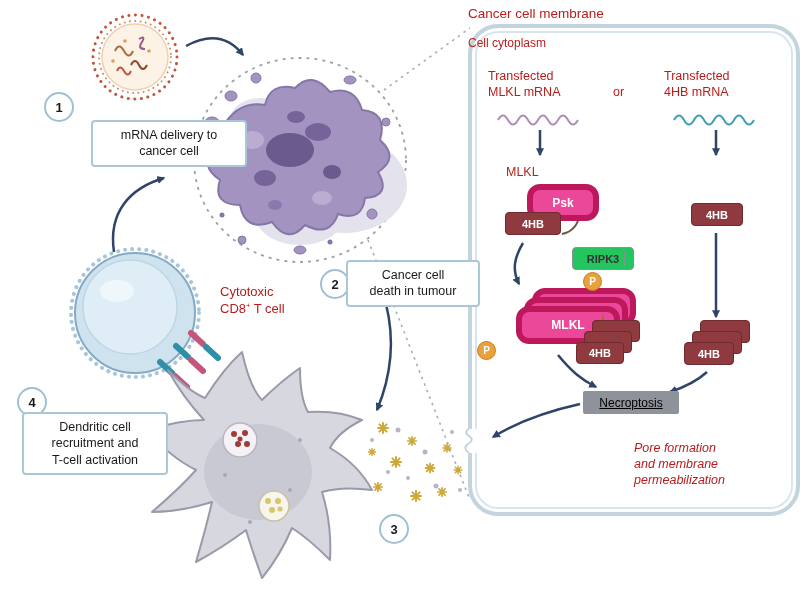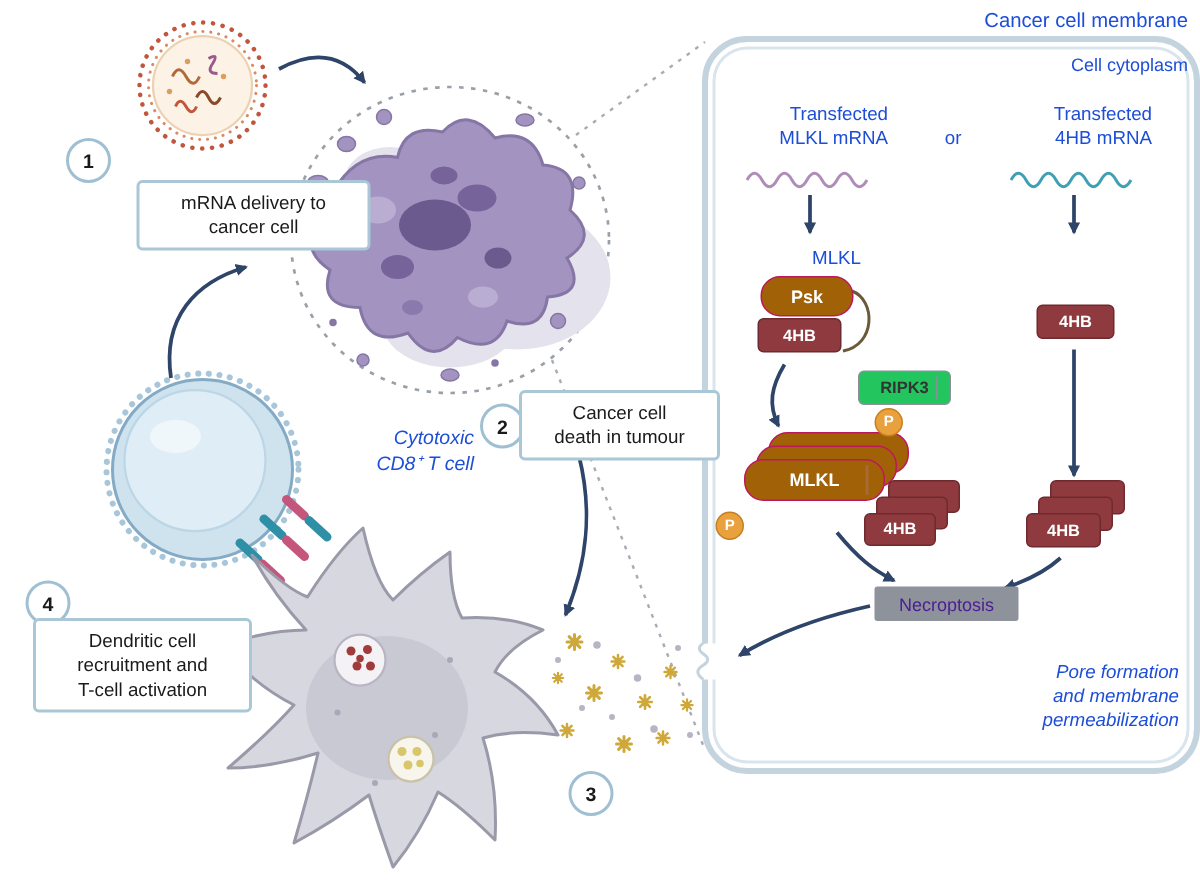--- a/index.html
+++ b/index.html
@@ -1,50 +1,50 @@
 <!DOCTYPE html>
 <html><head>
 <meta charset="utf-8">
 <style>
   html,body{margin:0;padding:0;background:#fff;}
   .stage{position:relative;width:800px;height:594px;background:#ffffff;overflow:hidden;
          font-family:"Liberation Sans",sans-serif;color:#1a1a1a;}
   .scene{position:absolute;left:0;top:0;z-index:5;pointer-events:none;}
   
-  .t{position:absolute;white-space:pre-line;text-align:right;line-height:1.28;z-index:6;
-     font-size:12.5px;color:#1d4ed8;}
+  .t{position:absolute;white-space:pre-line;text-align:left;line-height:1.28;z-index:6;
+     font-size:12.5px;color:#b91c1c;}
   .title{font-size:13.5px;}
   
   .membrane-box{position:absolute;left:468px;top:24px;width:324px;height:484px;z-index:1;
      background:#ffffff;border:4px solid #c3d4df;border-radius:30px;
      box-shadow:inset 0 0 0 3px #ffffff, inset 0 0 0 5px #d9e5ec;}
   
   .step-circle{position:absolute;width:26px;height:26px;border-radius:50%;background:#fff;
      border:2px solid #9fc0d2;display:flex;align-items:center;justify-content:center;
      font-size:13px;font-weight:bold;z-index:6;}
   .step-box{position:absolute;background:#fff;border:2px solid #a9c7d6;border-radius:4px;
      padding:5px 7px;font-size:12.5px;line-height:1.3;text-align:center;white-space:pre-line;z-index:6;}
   
-  .pill{position:absolute;background:#a16207;border:1px solid #be185d;border-radius:13px;
+  .pill{position:absolute;background:#ec4899;border:6px solid #be185d;border-radius:13px;
      color:#fff;font-size:12px;font-weight:bold;display:flex;align-items:center;
-     justify-content:center;z-index:6;}
+     justify-content:center;z-index:6;margin-left:20px;}
   .pill.tick::after{content:"";position:absolute;right:10px;top:3px;bottom:3px;width:2px;
      background:#a96a33;}
   .tag{position:absolute;background:#8e3a3e;border:1.5px solid #6e2a2e;border-radius:4px;
      color:#fff;font-size:11px;font-weight:bold;display:flex;align-items:center;
      justify-content:center;z-index:6;}
   .wbox{position:absolute;background:#22c55e;border:1.5px solid #8a8f98;border-radius:4px;
      color:#333;font-size:11px;font-weight:bold;display:flex;align-items:center;
      justify-content:center;z-index:6;}
   .wbox::after{content:"";position:absolute;right:8px;top:3px;bottom:3px;width:1.5px;background:#8a8f98;}
   .pcircle{position:absolute;width:17px;height:17px;border-radius:50%;background:#e8a13c;
      border:1.5px solid #c77f1f;color:#fff;font-size:10px;font-weight:bold;display:flex;
      align-items:center;justify-content:center;z-index:7;}
-  .graybox{position:absolute;background:#8d929b;color:#4c1d95;font-size:12px;border-radius:2px;
-     display:flex;align-items:center;justify-content:center;z-index:6;}
+  .graybox{position:absolute;background:#8d929b;color:#000000;font-size:12px;border-radius:2px;
+     display:flex;align-items:center;justify-content:center;z-index:6;text-decoration:underline;}
 </style>
 </head>
 <body>
 
 <div class="stage">
 
   <div class="membrane-box"></div>
 
   <svg class="scene" width="800" height="594" viewBox="0 0 800 594">
     <defs>
@@ -235,16 +235,16 @@
   <div class="step-box" style="left:346px;top:260px;width:116px;">Cancer cell
 death in tumour</div>
 
   <div class="step-circle" style="left:379px;top:514px;">3</div>
 
   <div class="step-circle" style="left:17px;top:387px;">4</div>
   <div class="step-box" style="left:22px;top:412px;width:128px;">Dendritic cell
 recruitment and
 T-cell activation</div>
 
-  <div class="t" style="left:220px;top:284px;width:96px;font-size:13px;font-style:italic;">Cytotoxic
+  <div class="t" style="left:220px;top:284px;width:96px;font-size:13px;">Cytotoxic
 CD8⁺ T cell</div>
 
 </div>
 
 </body></html>

